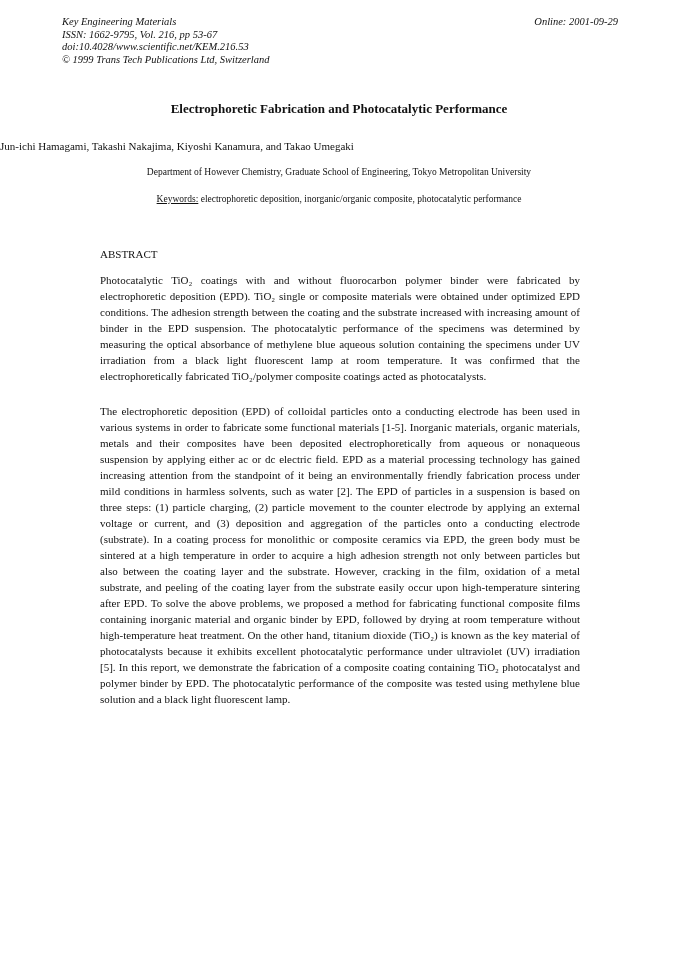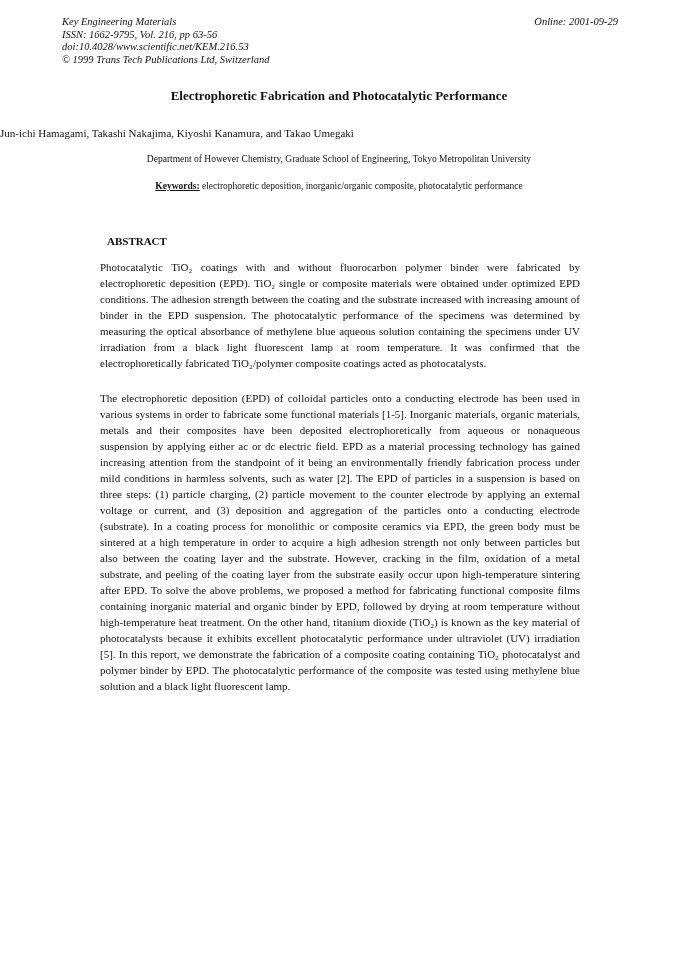--- a/index.html
+++ b/index.html
@@ -26,21 +26,21 @@
     margin: 0 60px 0 62px;
     font-style: italic;
     font-size: 10.5px;
     line-height: 12.5px;
   }
   .header-left div { white-space: nowrap; }
   .header-right { white-space: nowrap; }
 
   
   .title-block {
-    margin-top: 20px;
+    margin-top: 33px;
     text-align: center;
     font-weight: bold;
     font-size: 13px;
     line-height: 19px;
   }
   .authors {
     margin-top: 22px;
     text-align: left;
     font-size: 11px;
   }
@@ -49,51 +49,51 @@
     text-align: center;
     font-size: 9.5px;
     line-height: 14px;
   }
   .keywords {
     margin-top: 15px;
     text-align: center;
     font-size: 9.5px;
   }
   .keywords .kw-label {
-    font-weight: bold;
+    font-weight: normal;
     text-decoration: underline;
   }
 
   
   .content {
     margin: 0 98px 0 100px;
   }
   .section-heading {
     font-size: 11px;
-    font-weight: bold;
-    margin: 0 0 12px 7px;
+    font-weight: normal;
+    margin: 0 0 12px 0;
   }
   .abstract-section { margin-top: 44px; }
   .intro-section    { margin-top: 19px; }
   .body-text {
     font-size: 11px;
     line-height: 16px;
     text-align: justify;
     margin: 0;
   }
 </style>
 </head>
 <body>
 
 <div class="page">
 
   <header class="page-header">
     <div class="header-left">
       <div>Key Engineering Materials</div>
-      <div>ISSN: 1662-9795, Vol. 216, pp 63-56</div>
+      <div>ISSN: 1662-9795, Vol. 216, pp 53-67</div>
       <div>doi:10.4028/www.scientific.net/KEM.216.53</div>
       <div>© 1999 Trans Tech Publications Ltd, Switzerland</div>
     </div>
     <div class="header-right">Online: 2001-09-29</div>
   </header>
 
   <div class="title-block">
     <div>Electrophoretic Fabrication and Photocatalytic Performance</div>
   </div>
 

